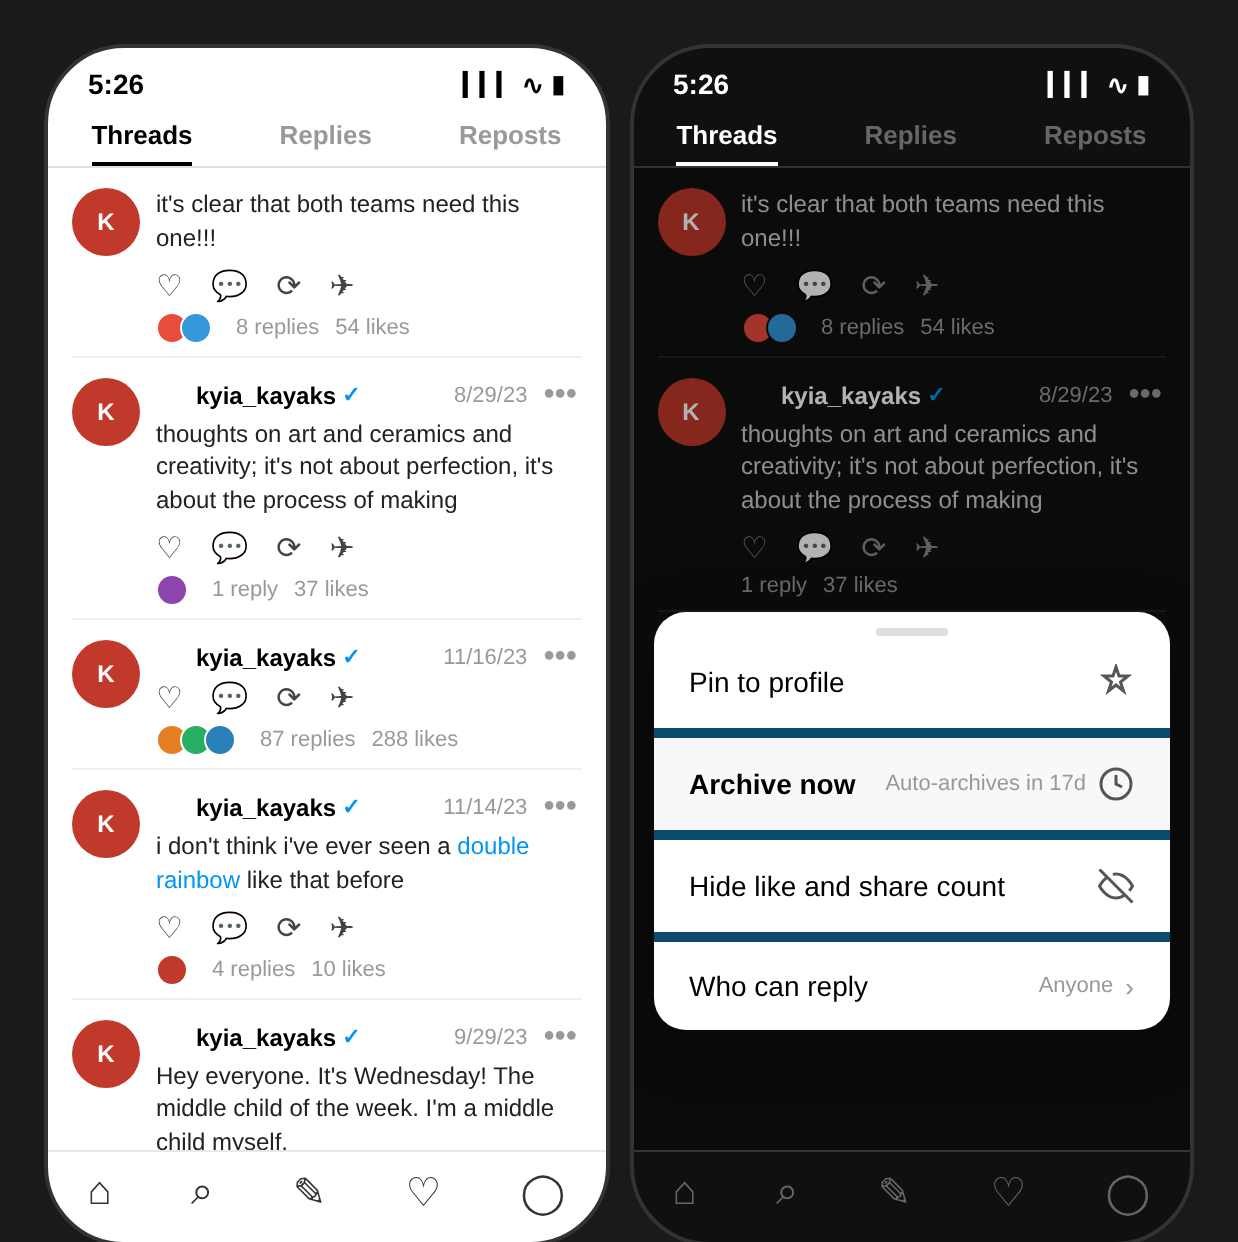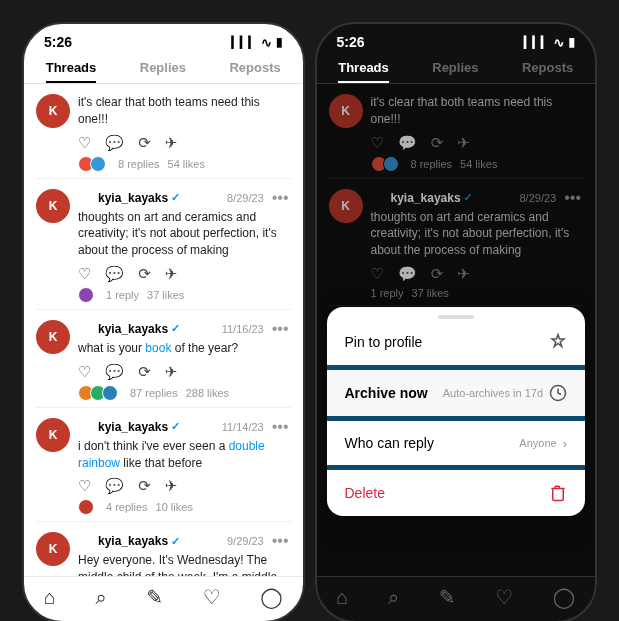--- a/index.html
+++ b/index.html
@@ -313,21 +313,20 @@
           <div class="thread-content">
             <div class="thread-header">
               <div class="thread-username light">
                 kyia_kayaks <span class="verified">✓</span>
               </div>
               <div style="display:flex;align-items:center;gap:6px;">
                 <span class="thread-date">11/16/23</span>
                 <span class="more-btn">•••</span>
               </div>
             </div>
-            <div class="thread-text light">what is your <span class="link-text">book</span> of the year?</div>
             <div class="thread-actions">
               <span class="action-icon light">♡</span>
               <span class="action-icon light">💬</span>
               <span class="action-icon light">⟳</span>
               <span class="action-icon light">✈</span>
             </div>
             <div class="thread-stats">
               <div class="reply-avatars">
                 <div class="reply-avatar" style="background:#e67e22;"></div>
                 <div class="reply-avatar" style="background:#27ae60;"></div>
@@ -512,42 +511,43 @@
             </div>
             <div class="menu-item-right">
               <span class="menu-item-sub">Auto-archives in 17d</span>
               <svg width="18" height="18" viewBox="0 0 24 24" fill="none" stroke="#555" stroke-width="2">
                 <circle cx="12" cy="12" r="10"></circle>
                   <polyline points="12 6 12 12 16 14"></polyline>
               </svg>
             </div>
           </div>
 
+          <div class="menu-item">
+            <div class="menu-item-left">
+              <span class="menu-item-label">Hide like and share count</span>
+            </div>
+            <div class="menu-item-right">
+              <svg width="18" height="18" viewBox="0 0 24 24" fill="none" stroke="#555" stroke-width="2">
+                <path d="M17.94 17.94A10.07 10.07 0 0 1 12 20c-7 0-11-8-11-8a18.45 18.45 0 0 1 5.06-5.94"></path>
+                <path d="M9.9 4.24A9.12 9.12 0 0 1 12 4c7 0 11 8 11 8a18.5 18.5 0 0 1-2.16 3.19"></path>
+                <line x1="1" y1="1" x2="23" y2="23"></line>
+              </svg>
+            </div>
+          </div>
 
           <div class="menu-item">
             <div class="menu-item-left">
               <span class="menu-item-label">Who can reply</span>
             </div>
             <div class="menu-item-right">
               <span class="menu-item-sub">Anyone</span>
               <span class="menu-chevron">›</span>
             </div>
           </div>
 
-          <div class="menu-item">
-            <div class="menu-item-left">
-              <span class="menu-item-label red">Delete</span>
-            </div>
-            <div class="menu-item-right">
-              <svg width="18" height="18" viewBox="0 0 24 24" fill="none" stroke="#e0243a" stroke-width="2">
-                <polyline points="3 6 5 6 21 6"></polyline>
-                  <path d="M19 6v14a2 2 0 0 1-2 2H7a2 2 0 0 1-2-2V6m3 0V4a1 1 0 0 1 1-1h4a1 1 0 0 1 1 1v2"></path>
-              </svg>
-            </div>
-          </div>
         </div>
       </div>
 
       <div class="bottom-nav dark">
         <span class="nav-icon dark">⌂</span>
         <span class="nav-icon dark">⌕</span>
         <span class="nav-icon dark">✎</span>
         <span class="nav-icon dark">♡</span>
         <span class="nav-icon dark">◯</span>
       </div>

